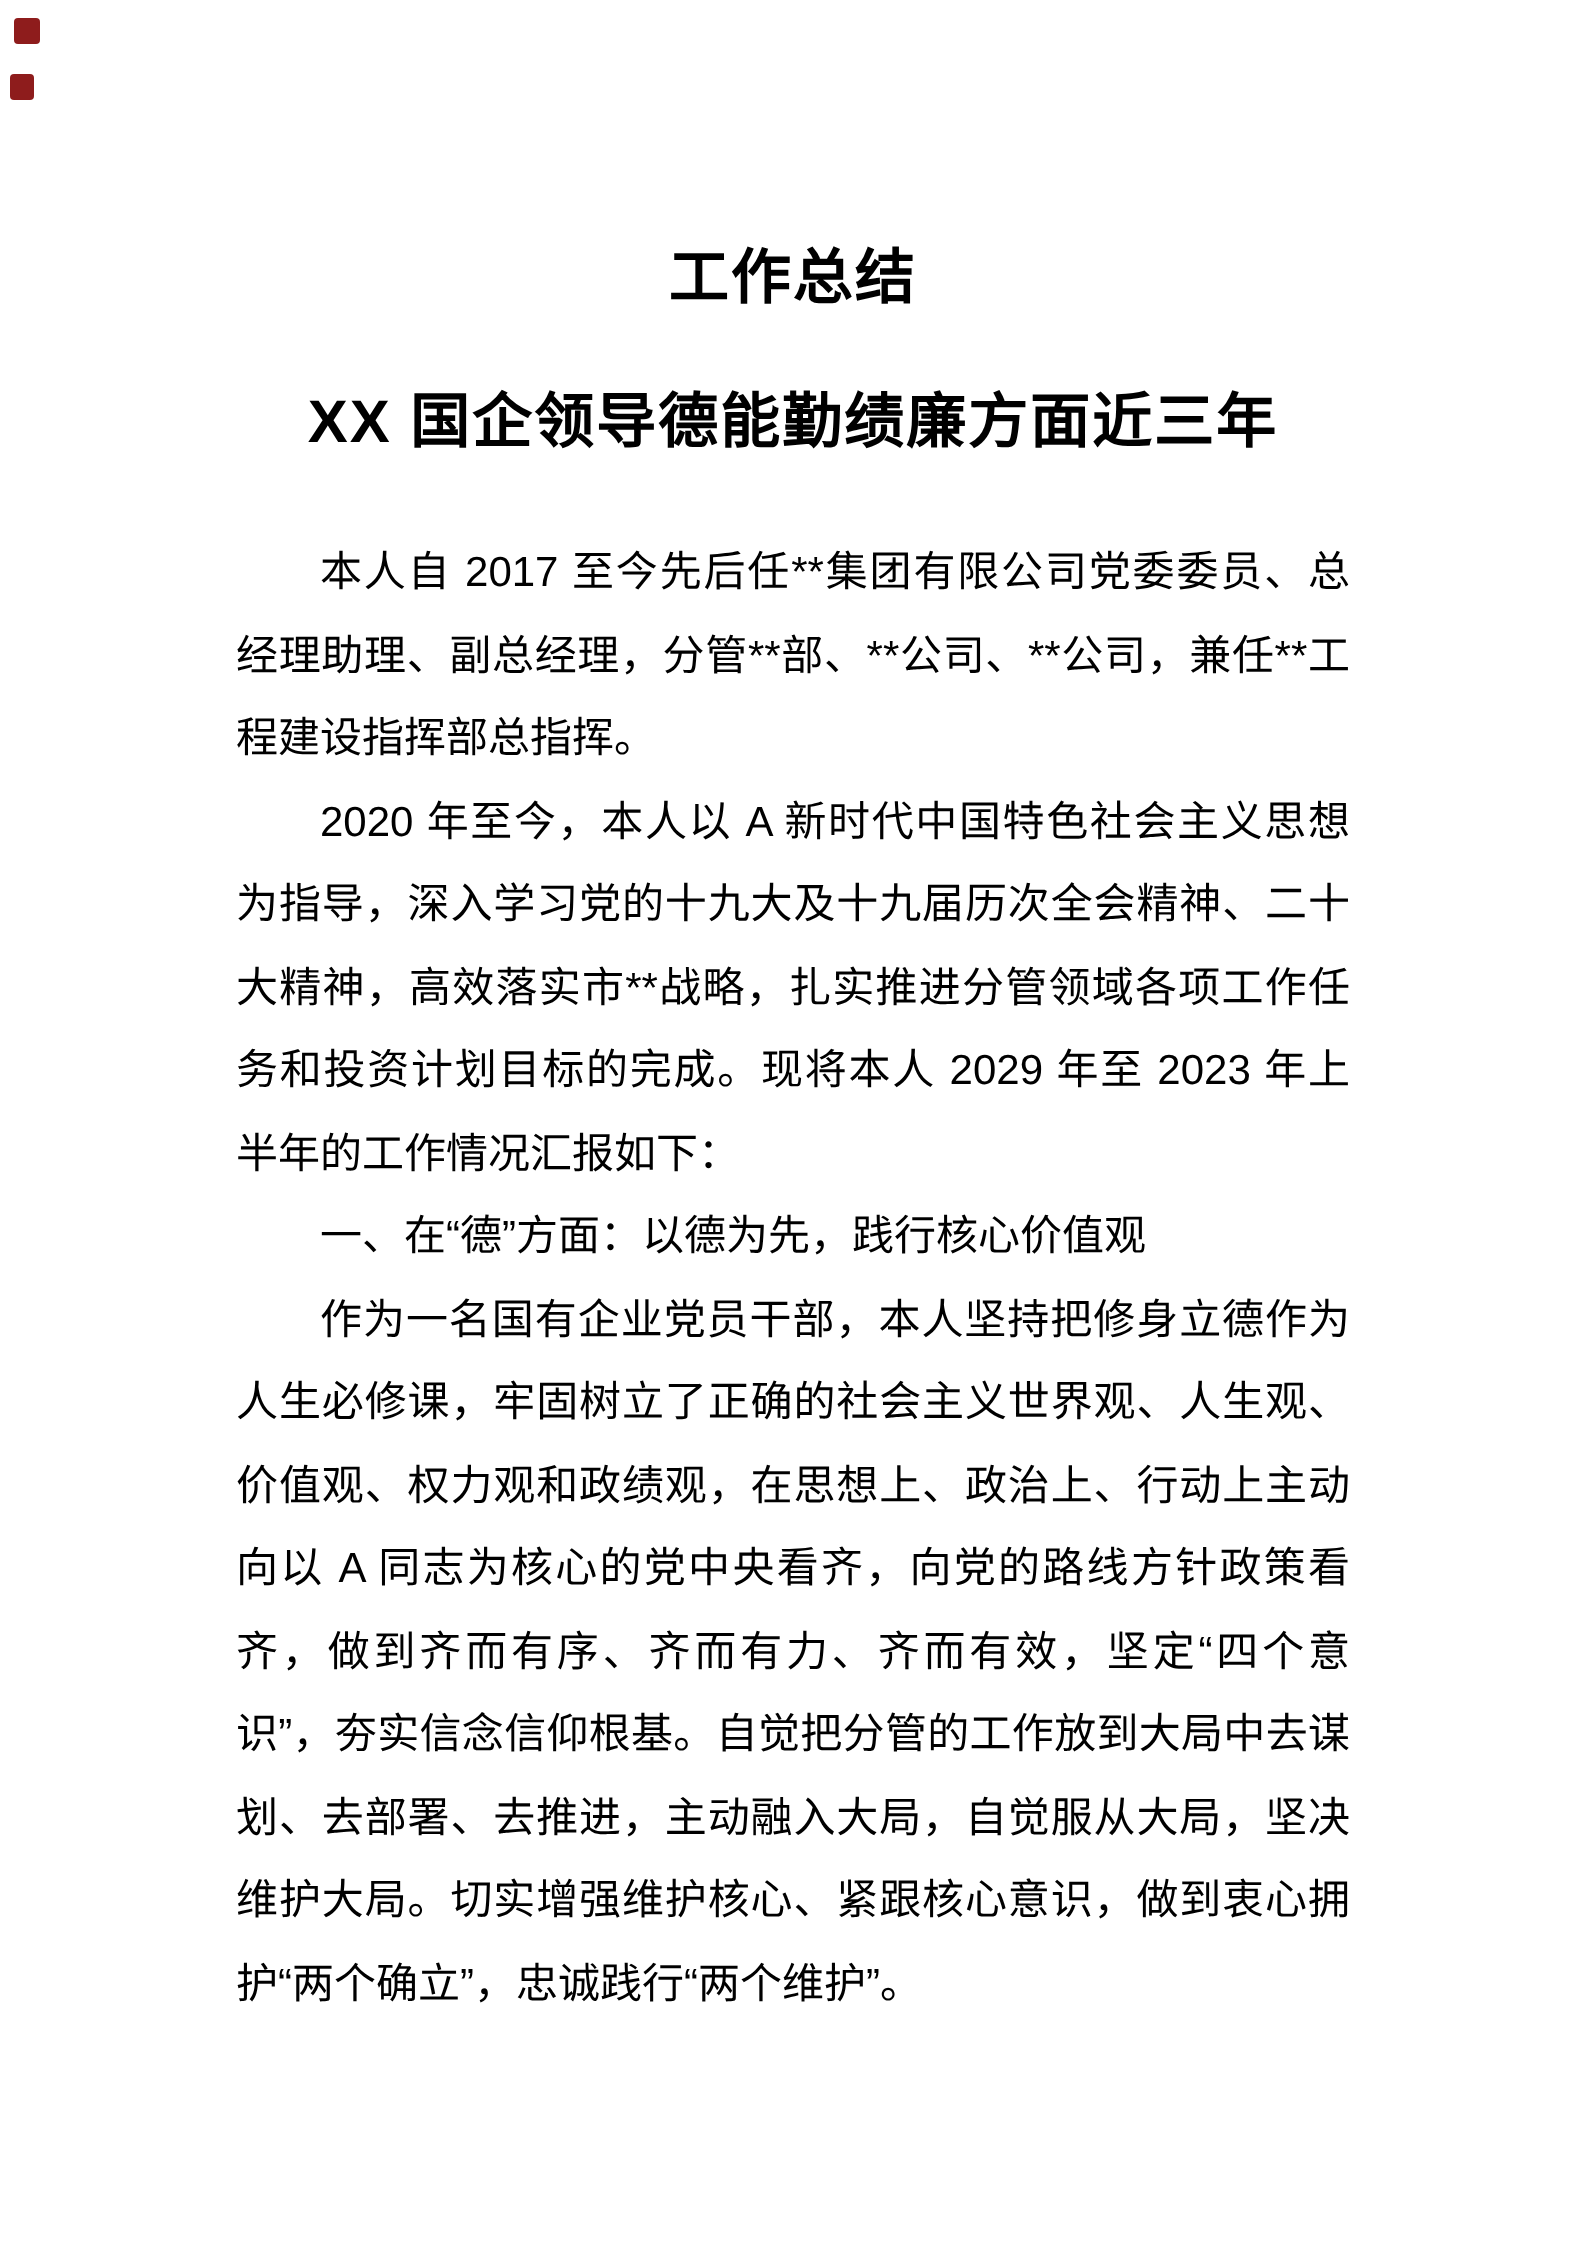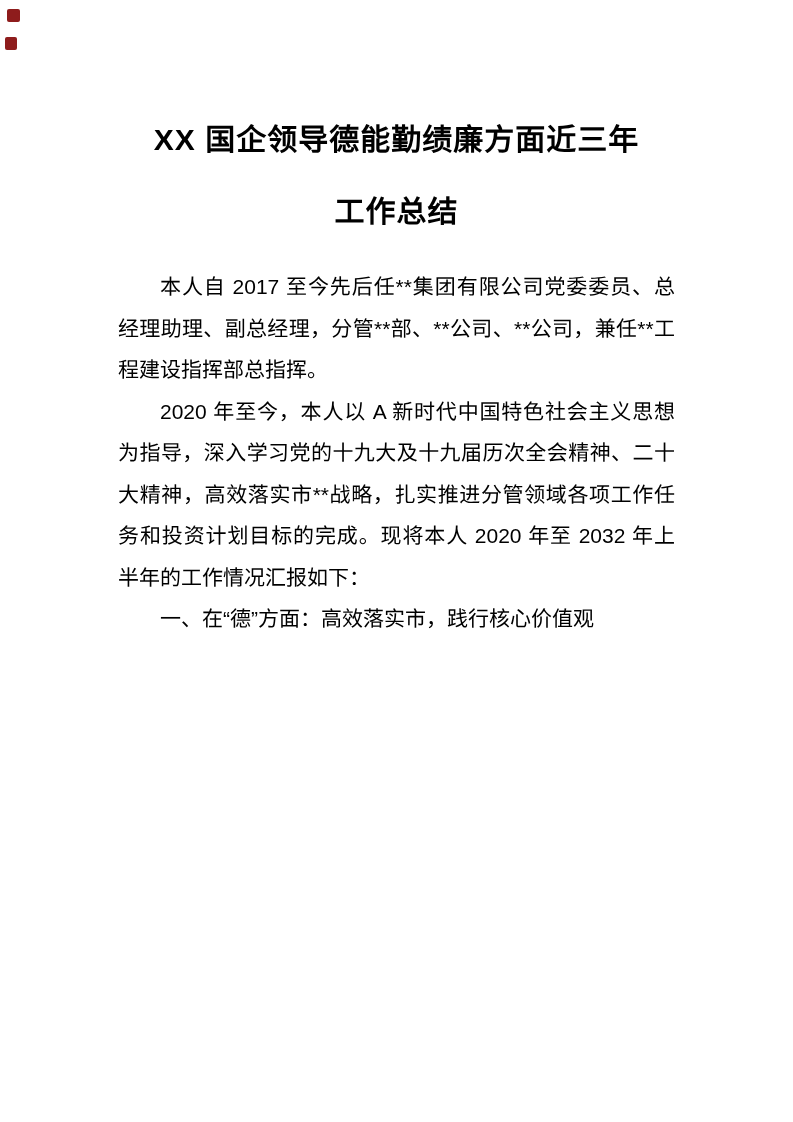--- a/index.html
+++ b/index.html
@@ -49,23 +49,24 @@
 </style>
 </head>
 <body>
 
 <div class="page">
 
   <div class="corner-mark m1"></div>
   <div class="corner-mark m2"></div>
 
   <div class="doc-title">
+    <div>工作总结</div>
     <div>XX 国企领导德能勤绩廉方面近三年</div>
-    <div>工作总结</div>
   </div>
 
   <div class="doc-body">
     <p>本人自 2017 至今先后任**集团有限公司党委委员、总经理助理、副总经理，分管**部、**公司、**公司，兼任**工程建设指挥部总指挥。</p>
-    <p>2020 年至今，本人以 A 新时代中国特色社会主义思想为指导，深入学习党的十九大及十九届历次全会精神、二十大精神，高效落实市**战略，扎实推进分管领域各项工作任务和投资计划目标的完成。现将本人 2020 年至 2032 年上半年的工作情况汇报如下：</p>
-    <p>一、在“德”方面：高效落实市，践行核心价值观</p>
+    <p>2020 年至今，本人以 A 新时代中国特色社会主义思想为指导，深入学习党的十九大及十九届历次全会精神、二十大精神，高效落实市**战略，扎实推进分管领域各项工作任务和投资计划目标的完成。现将本人 2029 年至 2023 年上半年的工作情况汇报如下：</p>
+    <p>一、在“德”方面：以德为先，践行核心价值观</p>
+    <p>作为一名国有企业党员干部，本人坚持把修身立德作为人生必修课，牢固树立了正确的社会主义世界观、人生观、价值观、权力观和政绩观，在思想上、政治上、行动上主动向以 A 同志为核心的党中央看齐，向党的路线方针政策看齐，做到齐而有序、齐而有力、齐而有效，坚定“四个意识”，夯实信念信仰根基。自觉把分管的工作放到大局中去谋划、去部署、去推进，主动融入大局，自觉服从大局，坚决维护大局。切实增强维护核心、紧跟核心意识，做到衷心拥护“两个确立”，忠诚践行“两个维护”。</p>
   </div>
 
 </div>
 
 </body></html>

